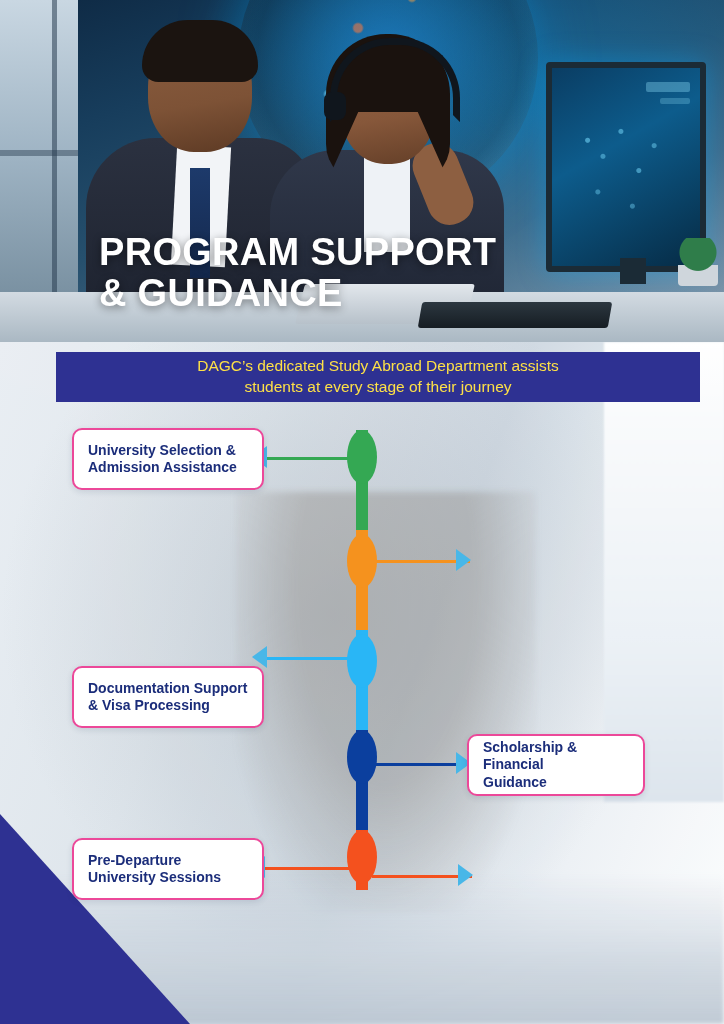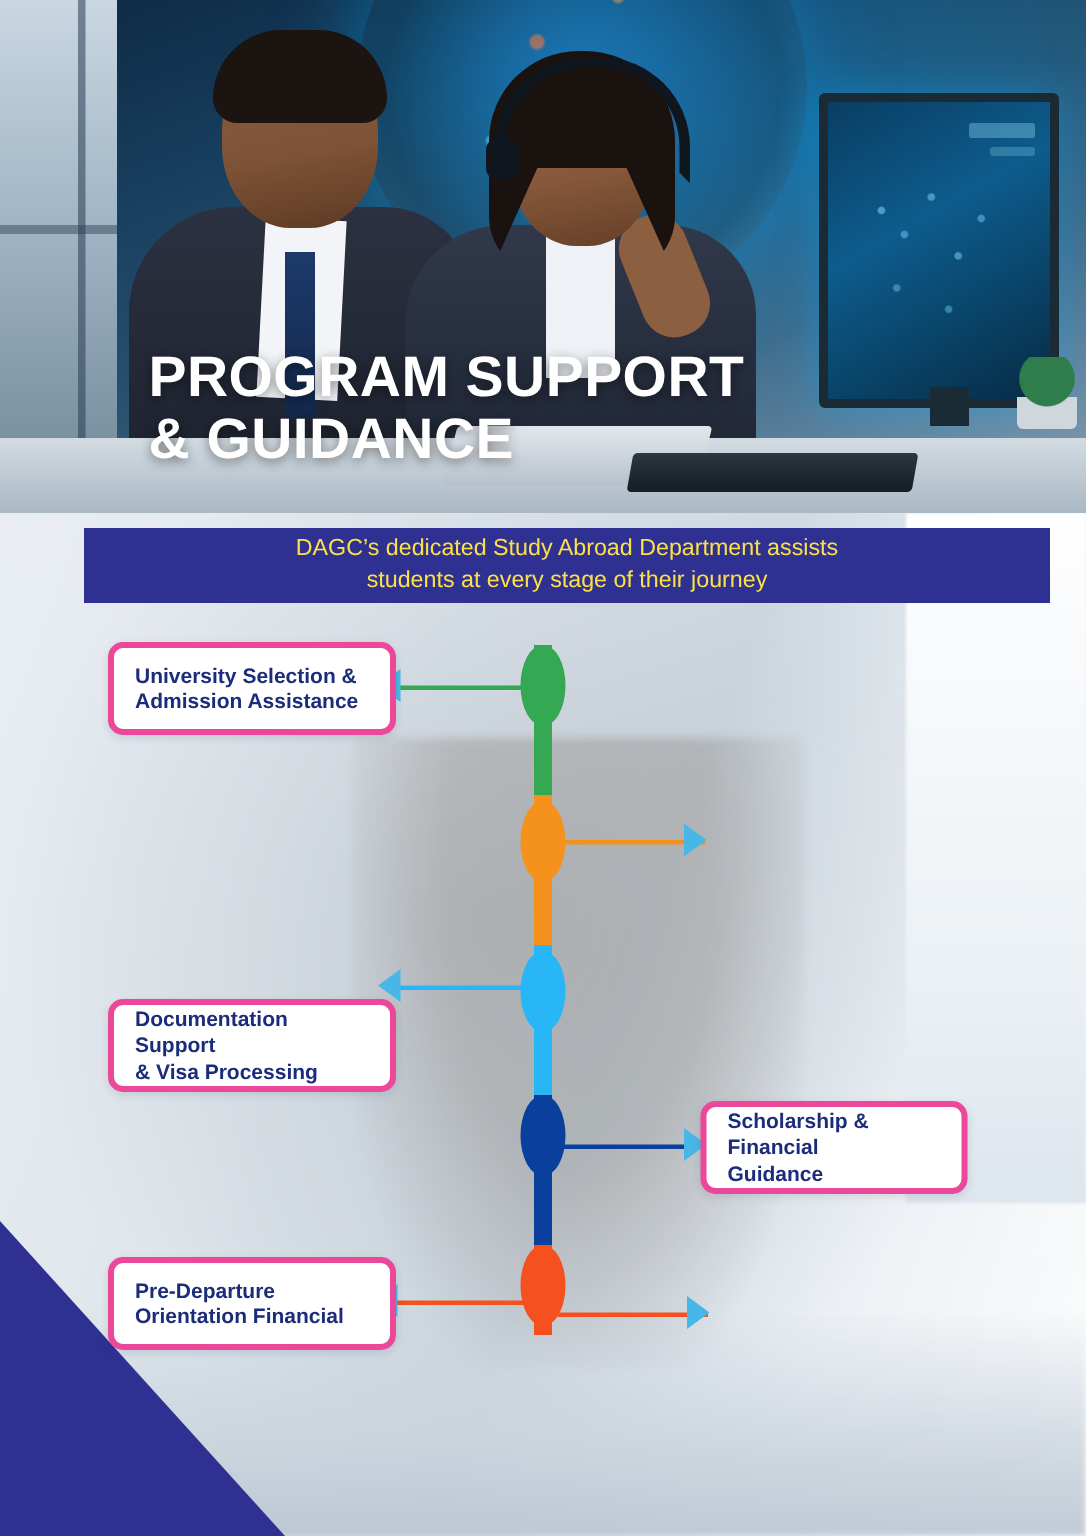--- a/index.html
+++ b/index.html
@@ -326,21 +326,21 @@
   .arrow-right {
     border-top: 11px solid transparent;
     border-bottom: 11px solid transparent;
     border-left: 15px solid #48b7e8;
   }
 
   
   .card {
     position: absolute;
     background: #ffffff;
-    border: 4px solid #ec4899;
+    border: 2px solid #ec4899;
     border-radius: 10px;
     box-shadow: 0 2px 6px rgba(20,40,70,0.12);
     z-index: 5;
     display: flex;
     align-items: center;
     padding: 0 14px;
     box-sizing: border-box;
   }
   .card-text {
     color: #1b2d7a;
@@ -451,17 +451,17 @@
 &amp; Visa Processing</div>
   </div>
 
   <div class="card" style="left:467px;top:734px;width:178px;height:62px;">
     <div class="card-text">Scholarship &amp; Financial
 Guidance</div>
   </div>
 
   <div class="card" style="left:72px;top:838px;width:192px;height:62px;">
     <div class="card-text">Pre-Departure
-Orientation Financial</div>
+University Sessions</div>
   </div>
 
 
 </div>
 
 </body></html>

